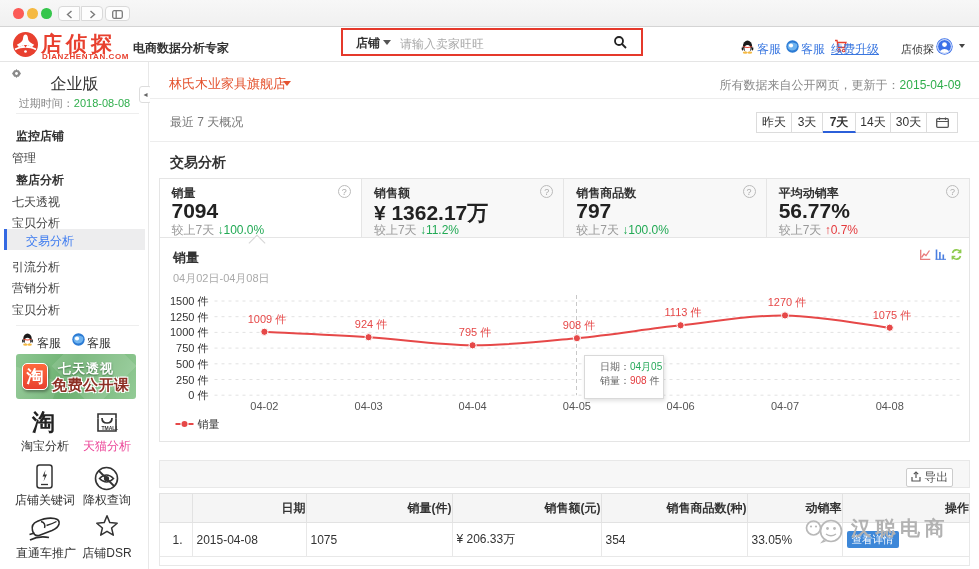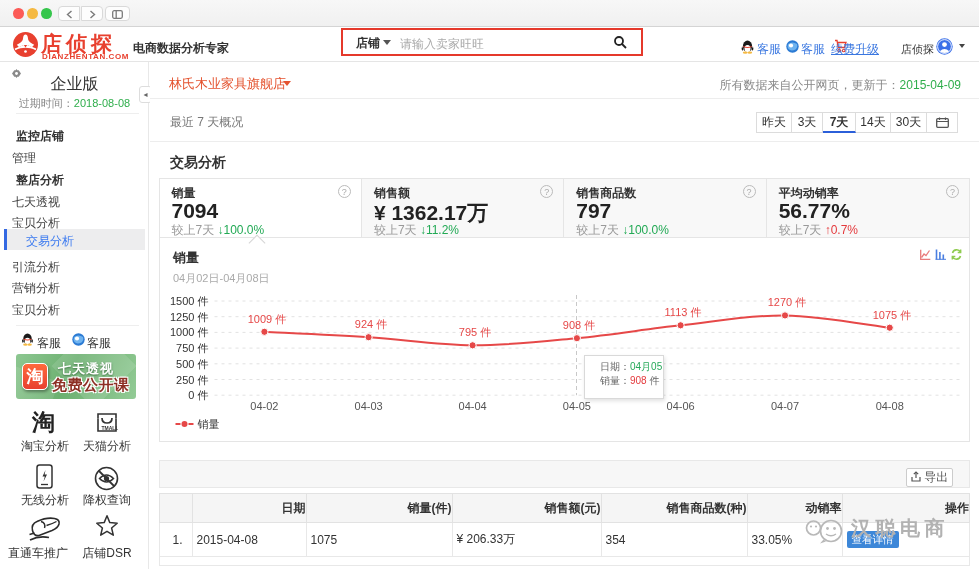--- a/index.html
+++ b/index.html
@@ -174,45 +174,45 @@
     <div class="abs" style="left:36px;top:22px;width:84px;font-size:15px;font-weight:bold;color:#8d2f24;text-shadow:-1px -1px 0 #fff,1px -1px 0 #fff,-1px 1px 0 #fff,1px 1px 0 #fff;letter-spacing:0.5px;font-family:'Liberation Serif',serif;">免费公开课</div>
   </div>
   <div class="abs" style="left:32px;top:349px;width:25px;height:24px;color:#222;font-size:23px;font-weight:bold;font-family:'Liberation Serif',serif;line-height:24px;">淘</div>
   <svg style="position:absolute;left:96px;top:350px;" width="22" height="21" viewBox="0 0 22 21">
     <path d="M2 6.5 V2 H20 V6.5" fill="none" stroke="#333" stroke-width="1.6"></path>
     <path d="M2 6.5 V19 H20 V6.5" fill="none" stroke="#333" stroke-width="1.6"></path>
     <path d="M6 6 Q6 11 11 11 Q16 11 16 6" fill="none" stroke="#333" stroke-width="1.7"></path>
     <text x="5.5" y="17.5" font-size="5" font-weight="bold" fill="#333" font-family="Liberation Sans">TMALL</text>
   </svg>
   <div class="abs" style="left:10px;top:376px;width:70px;text-align:center;font-size:12px;color:#333;">淘宝分析</div>
-  <div class="abs" style="left:72px;top:376px;width:70px;text-align:center;font-size:12px;color:#404040;">天猫分析</div>
+  <div class="abs" style="left:72px;top:376px;width:70px;text-align:center;font-size:12px;color:#ec4899;">天猫分析</div>
   <svg style="position:absolute;left:36px;top:402px;" width="17" height="25" viewBox="0 0 17 25">
     <rect x="1" y="1" width="15" height="23" rx="2.5" fill="none" stroke="#333" stroke-width="1.5"></rect>
     <line x1="5" y1="20.5" x2="12" y2="20.5" stroke="#333" stroke-width="1.3"></line>
     <path d="M9.5 6 L6.5 12.5 H8.8 L7.5 17.5 L11 10.5 H8.6 Z" fill="#333"></path>
   </svg>
   <svg style="position:absolute;left:94px;top:404px;" width="25" height="25" viewBox="0 0 25 25">
     <circle cx="12.5" cy="12.5" r="11" fill="none" stroke="#333" stroke-width="1.6"></circle>
     <path d="M5.5 12.5 Q12.5 5.5 19.5 12.5 Q12.5 19.5 5.5 12.5 Z" fill="none" stroke="#333" stroke-width="1.5"></path>
     <circle cx="12.5" cy="12.5" r="2.6" fill="#333"></circle>
     <line x1="4.5" y1="4.5" x2="20.5" y2="20.5" stroke="#333" stroke-width="1.8"></line>
   </svg>
-  <div class="abs" style="left:10px;top:430px;width:70px;text-align:center;font-size:12px;color:#333;">无线分析</div>
+  <div class="abs" style="left:10px;top:430px;width:70px;text-align:center;font-size:12px;color:#333;">店铺关键词</div>
   <div class="abs" style="left:72px;top:430px;width:70px;text-align:center;font-size:12px;color:#333;">降权查询</div>
   <svg style="position:absolute;left:29px;top:452px;" width="33" height="28" viewBox="0 0 33 28">
     <path d="M3.5 16.5 Q2 10 8 7.5 Q18 3 25.5 4.5 Q31 5.5 30 10 Q29 14 23 16.5 L10 21.5 Q5 22.5 3.5 16.5 Z" fill="none" stroke="#2b2b2b" stroke-width="1.6"></path>
     <path d="M12 7.5 Q17 9 15.5 14" fill="none" stroke="#2b2b2b" stroke-width="1.4"></path>
     <path d="M17.5 11.5 Q24 9.5 27.5 7.5" fill="none" stroke="#2b2b2b" stroke-width="1.4"></path>
     <path d="M1 26 Q10 21.5 20 23.5" fill="none" stroke="#2b2b2b" stroke-width="1.7"></path>
     <path d="M0.5 20.5 L5.5 19" fill="none" stroke="#2b2b2b" stroke-width="1.4"></path>
   </svg>
   <svg style="position:absolute;left:95px;top:452px;" width="24" height="24" viewBox="0 0 24 24">
     <path d="M12 1.8 L14.8 8.6 L22.2 9.2 L16.6 14 L18.3 21.2 L12 17.3 L5.7 21.2 L7.4 14 L1.8 9.2 L9.2 8.6 Z" fill="none" stroke="#333" stroke-width="1.5" stroke-linejoin="round"></path>
   </svg>
-  <div class="abs" style="left:8px;top:483px;width:76px;text-align:left;font-size:12px;color:#333;">直通车推广</div>
+  <div class="abs" style="left:8px;top:483px;width:76px;text-align:center;font-size:12px;color:#333;">直通车推广</div>
   <div class="abs" style="left:72px;top:483px;width:70px;text-align:center;font-size:12px;color:#333;">店铺DSR</div>
 </div>
 
 <div id="content">
   <div class="row1">
     <span class="abs" style="left:19px;top:13px;font-size:13px;color:#e4532f;">林氏木业家具旗舰店</span>
     <span class="abs" style="left:133px;top:19px;width:0;height:0;border:4px solid transparent;border-top:5px solid #e4532f;"></span>
     <span class="abs" style="right:18px;top:15px;font-size:12px;color:#888;">所有数据来自公开网页，更新于：<span style="color:#2fae4c;">2015-04-09</span></span>
   </div>
   <div class="row2">

